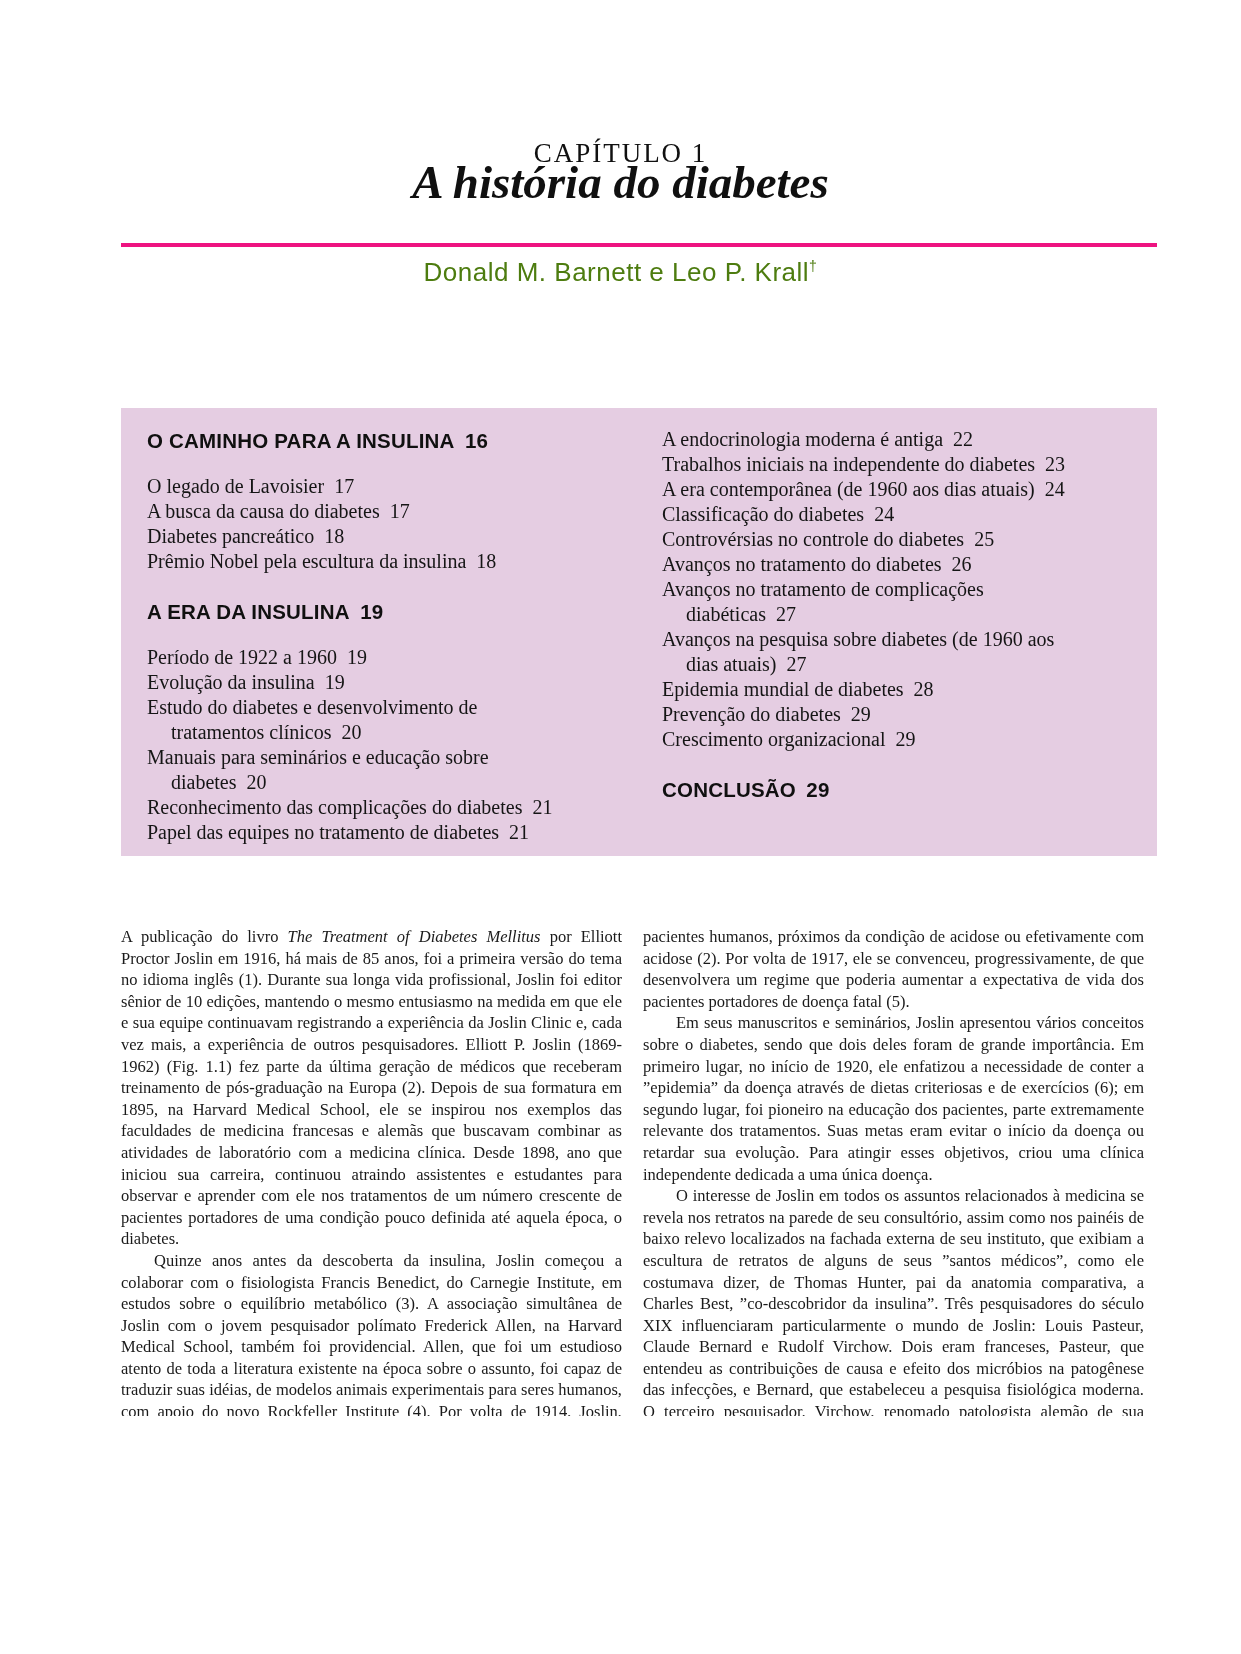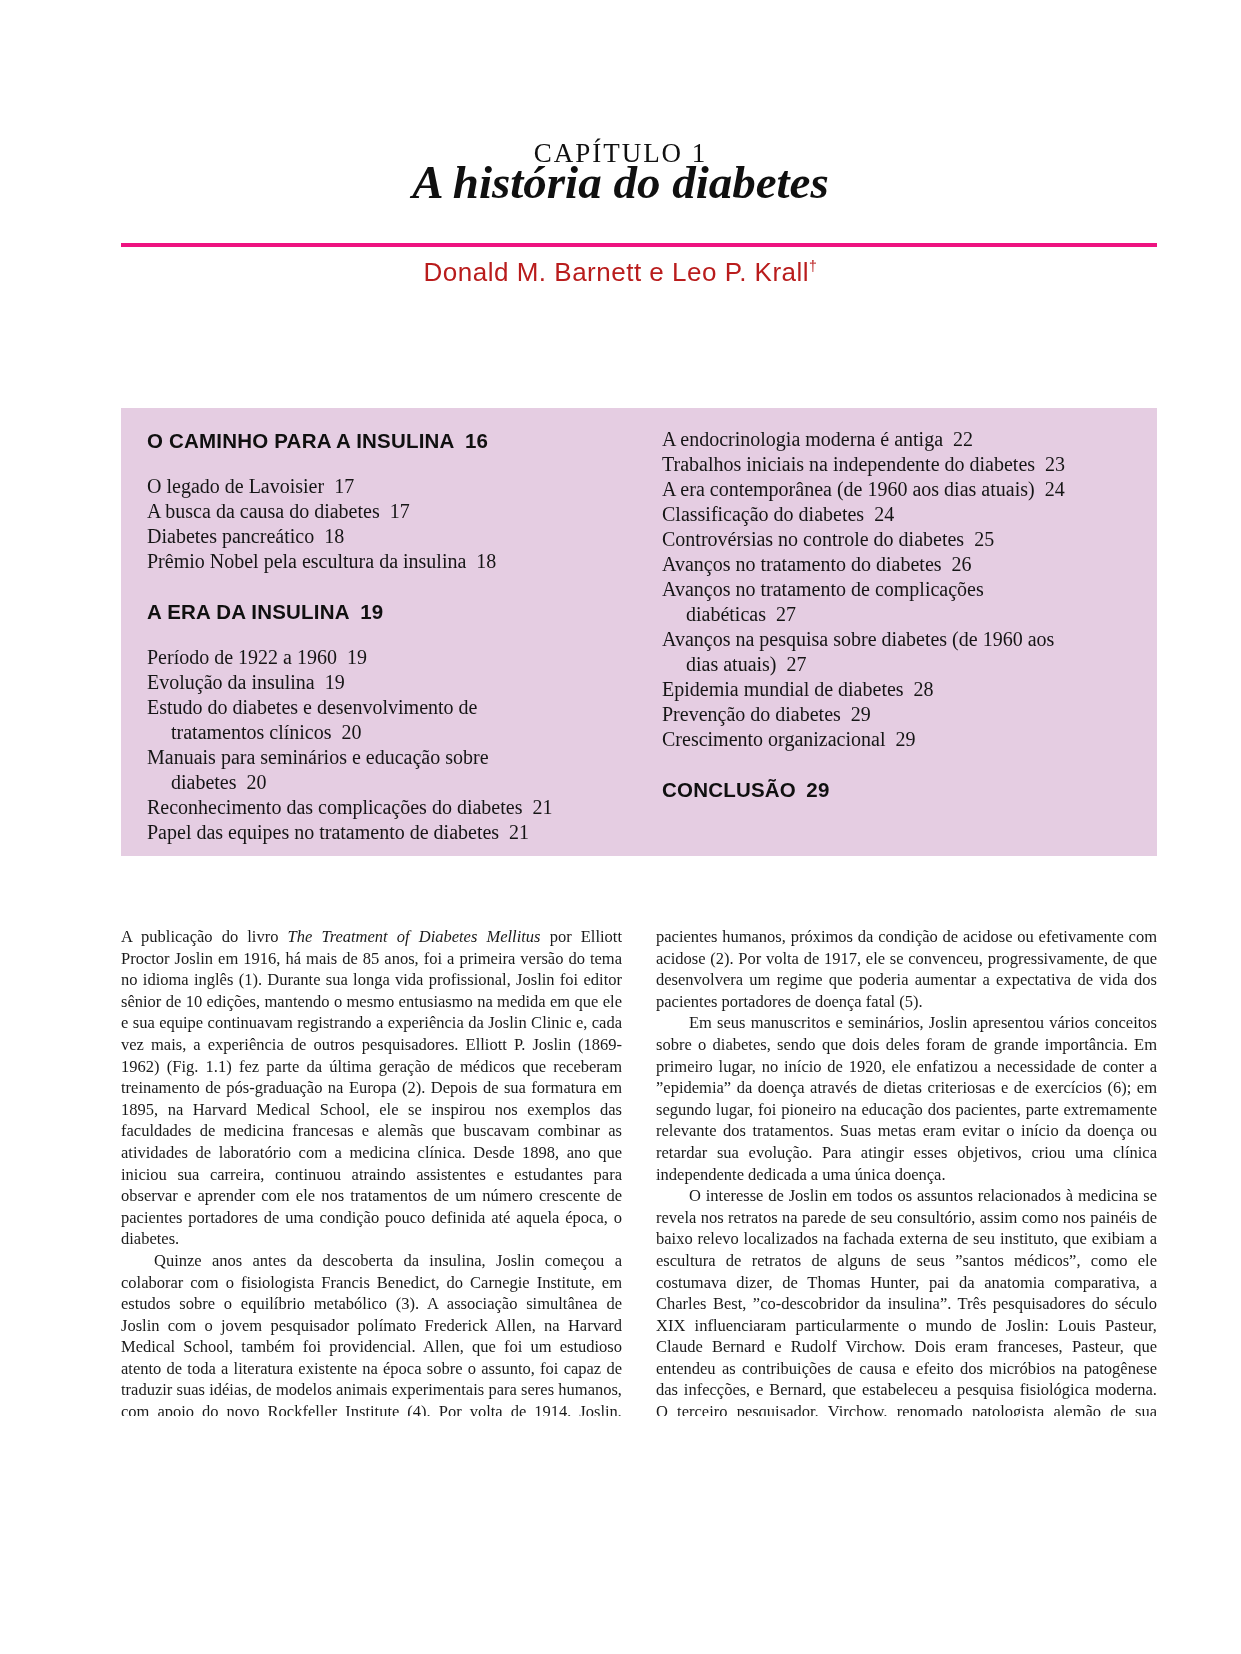--- a/index.html
+++ b/index.html
@@ -18,41 +18,41 @@
   .chapter-title {
     position:absolute; top:156px; left:0; width:100%; text-align:center;
     font-size:47px; line-height:52px; font-style:italic; font-weight:bold; color:#101010;
   }
   .title-rule {
     position:absolute; left:121px; top:243px; width:1036px; height:4px;
     background:var(--accent);
   }
   .byline {
     position:absolute; top:257px; left:0; width:100%; text-align:center;
-    font-family:"Liberation Sans", sans-serif; font-size:26px; color:#b91c1c;
+    font-family:"Liberation Sans", sans-serif; font-size:26px; color:#4d7c0f;
     letter-spacing:0.5px;
   }
   .byline sup { font-size:14px; vertical-align:super; }
 
   .toc-box {
     position:absolute; left:121px; top:408px; width:1036px; height:448px;
     background:var(--toc-bg); padding:19px 26px 16px 26px;
     display:flex; gap:46px;
   }
   .toc-col { flex:1; font-size:20px; line-height:25px; color:#151515; }
   .toc-heading {
     font-family:"Liberation Sans", sans-serif; font-weight:700; font-size:20.5px;
     margin:25px 0 21px 0; letter-spacing:0.2px; color:#101010;
   }
   .toc-col .toc-heading:first-child { margin-top:1px; }
   .toc-line-wrap { padding-left:24px; }
 
   .body-wrap {
     position:absolute; left:121px; top:926px; width:1036px;
-    display:flex; gap:34px;
+    display:flex; gap:21px;
   }
   .body-col { width:501px; font-size:16.5px; line-height:21.6px; text-align:justify; }
   .body-para { margin:0; }
   .body-para.indent { text-indent:33px; }
   .body-para em { font-style:italic; }
 
   .footnote { margin-top:26px; }
   .footnote-rule { width:220px; border-top:2px solid #000; margin-bottom:9px; }
   .footnote-text { font-size:15px; padding-left:9px; text-align:center; }
   .footnote-text sup { font-size:11px; vertical-align:super; padding-right:10px; }

